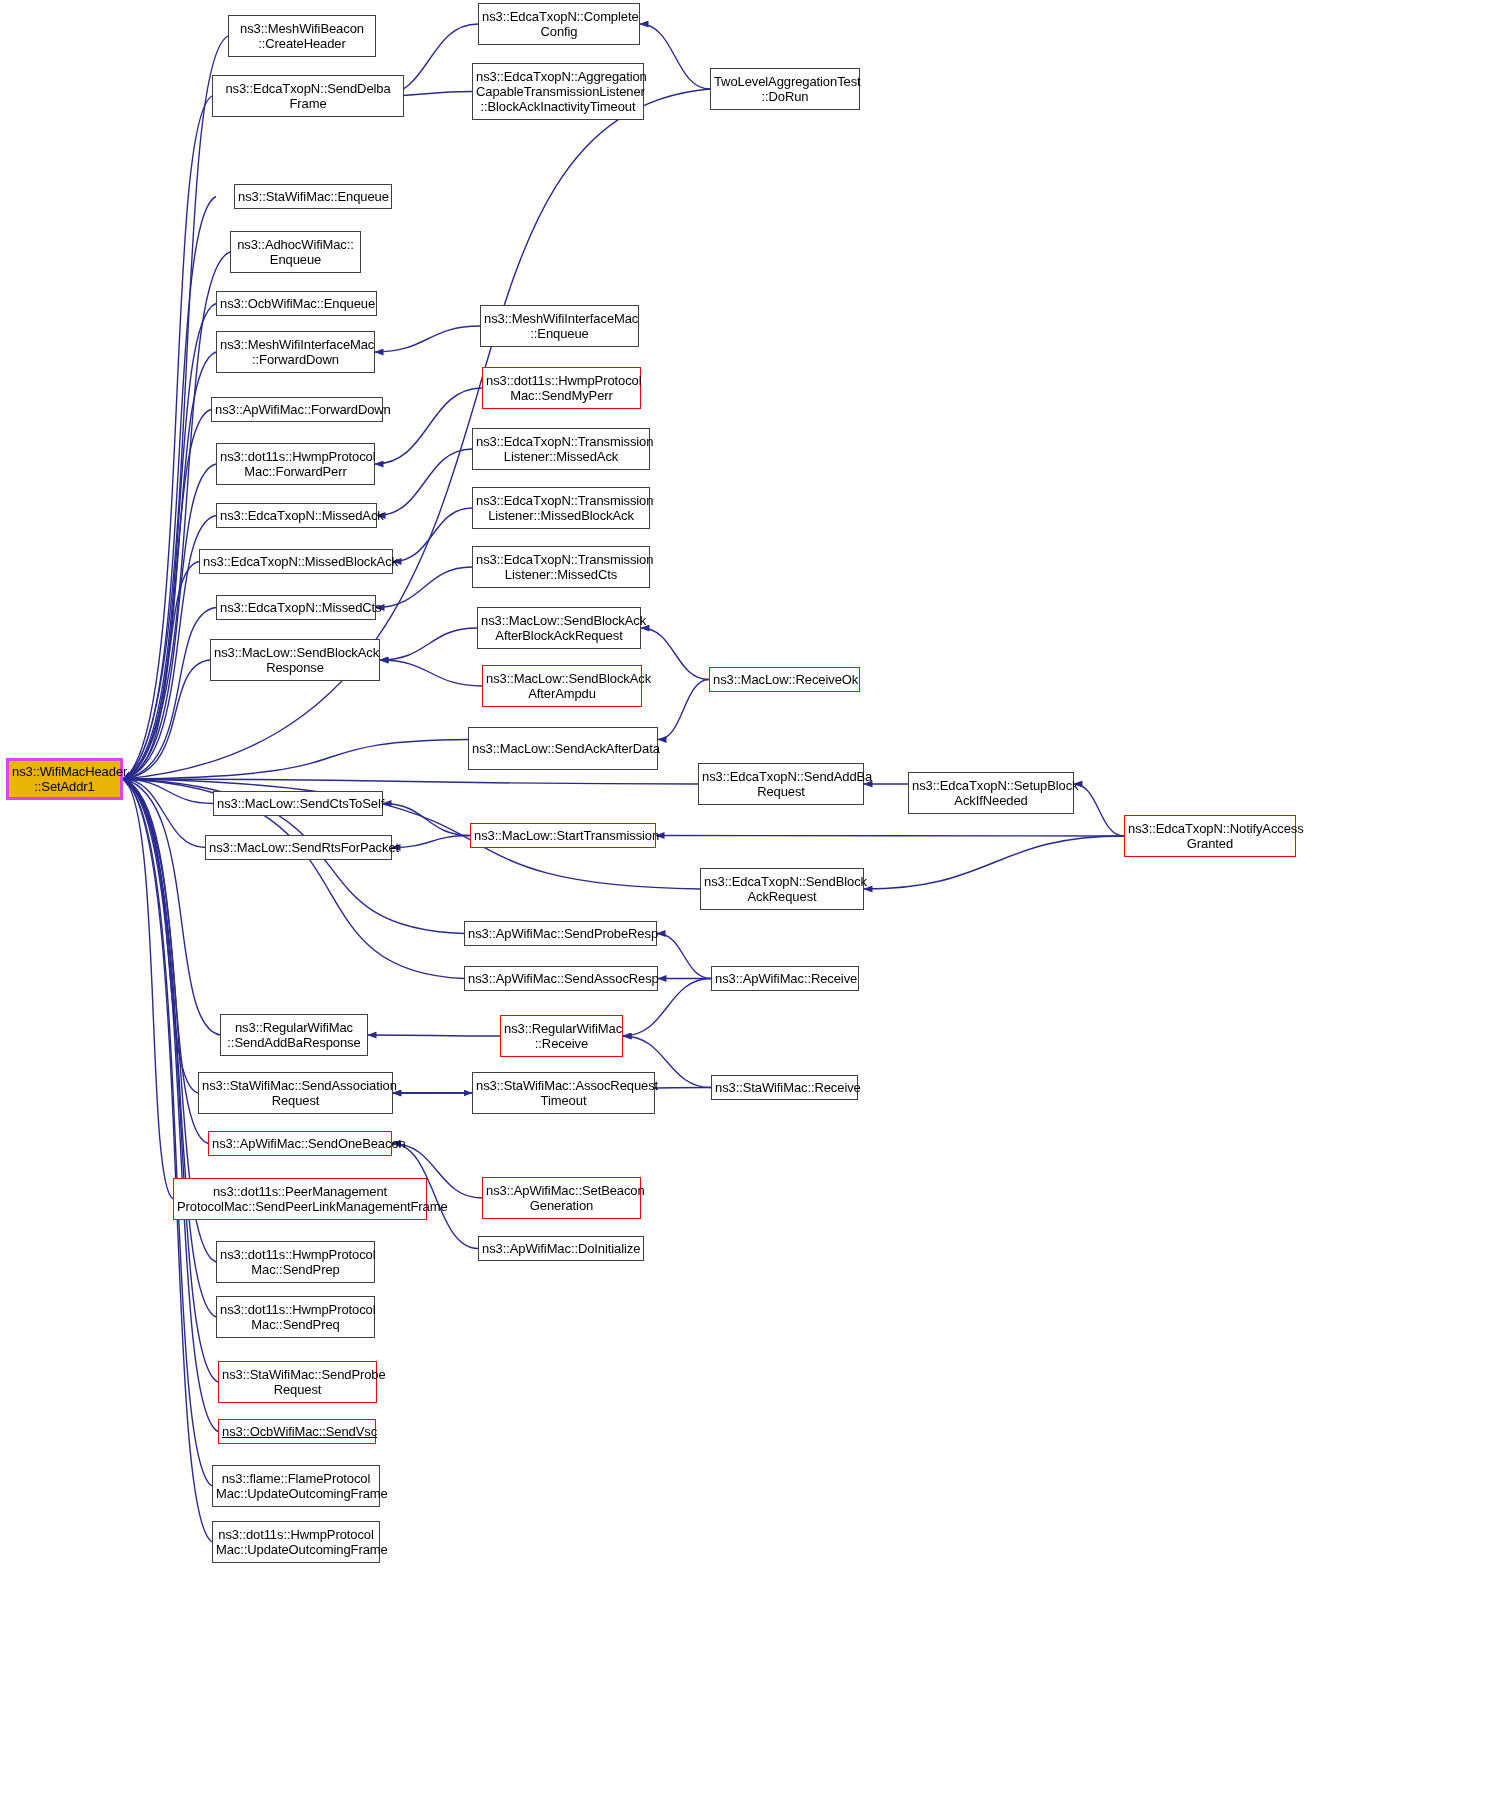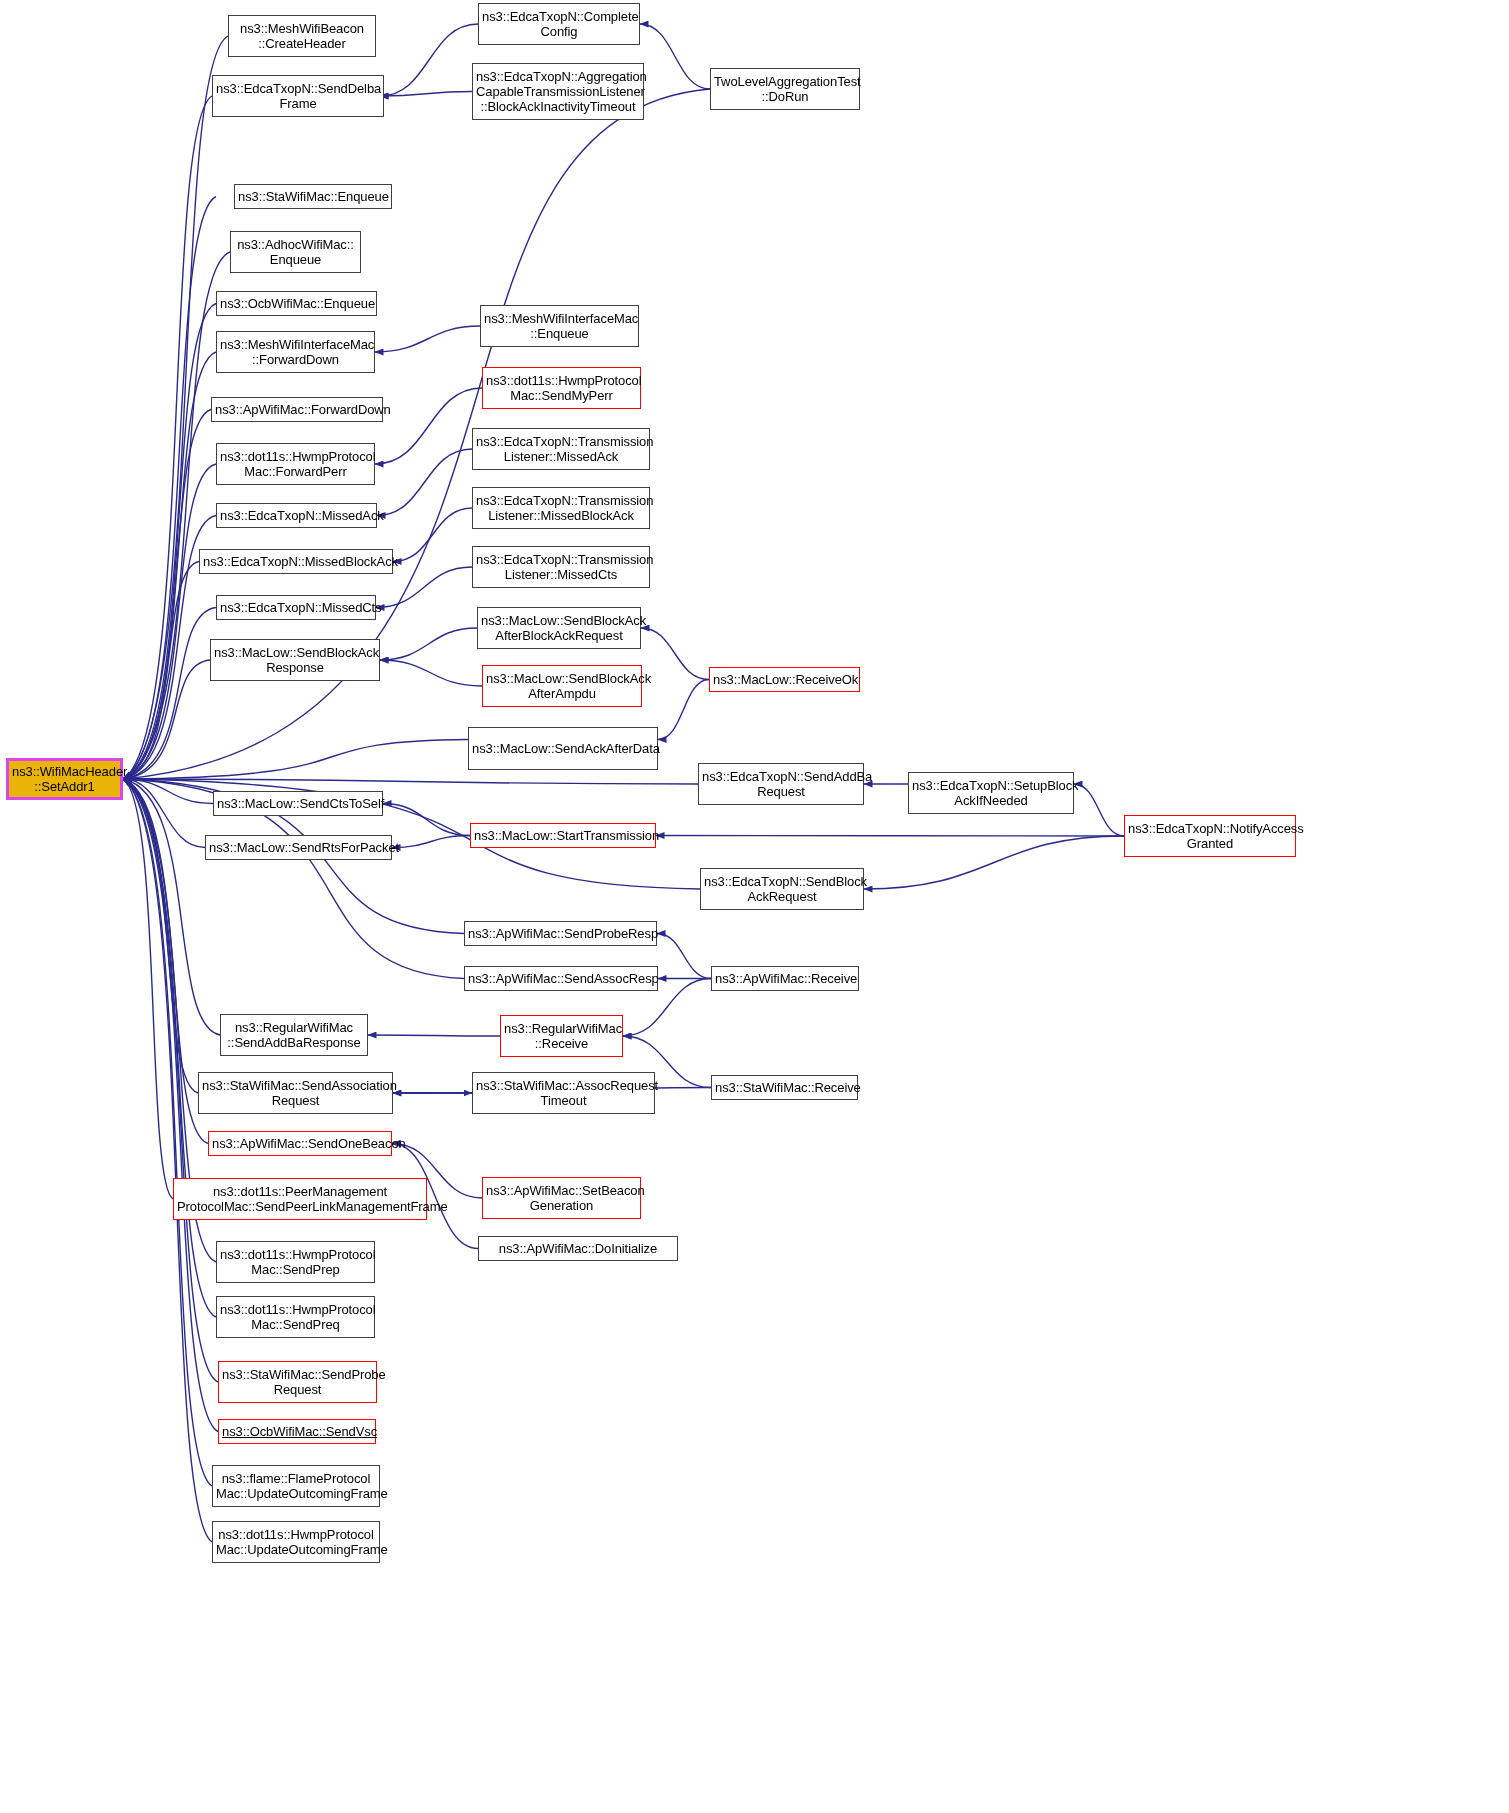--- a/index.html
+++ b/index.html
@@ -124,21 +124,21 @@
   </svg>
   <div id="nodes">
       <div class="node center" style="left: 6px; top: 758px; width: 117px; height: 42px;">
         <span class="node-label">ns3::WifiMacHeader
 ::SetAddr1</span>
       </div>
       <div class="node" style="left: 228px; top: 15px; width: 148px; height: 42px;">
         <span class="node-label">ns3::MeshWifiBeacon
 ::CreateHeader</span>
       </div>
-      <div class="node" style="left: 212px; top: 75px; width: 172px; height: 42px;">
+      <div class="node" style="left: 212px; top: 75px; width: 192px; height: 42px;">
         <span class="node-label">ns3::EdcaTxopN::SendDelba
 Frame</span>
       </div>
       <div class="node" style="left: 478px; top: 3px; width: 162px; height: 42px;">
         <span class="node-label">ns3::EdcaTxopN::Complete
 Config</span>
       </div>
       <div class="node" style="left: 472px; top: 63px; width: 172px; height: 57px;">
         <span class="node-label">ns3::EdcaTxopN::Aggregation
 CapableTransmissionListener
@@ -277,21 +277,21 @@
 ProtocolMac::SendPeerLinkManagementFrame</span>
       </div>
       <div class="node red" style="left: 482px; top: 1177px; width: 159px; height: 42px;">
         <span class="node-label">ns3::ApWifiMac::SetBeacon
 Generation</span>
       </div>
       <div class="node" style="left: 216px; top: 1241px; width: 159px; height: 42px;">
         <span class="node-label">ns3::dot11s::HwmpProtocol
 Mac::SendPrep</span>
       </div>
-      <div class="node" style="left: 478px; top: 1236px; width: 200px; height: 25px;">
+      <div class="node" style="left: 478px; top: 1236px; width: 166px; height: 25px;">
         <span class="node-label">ns3::ApWifiMac::DoInitialize</span>
       </div>
       <div class="node" style="left: 216px; top: 1296px; width: 159px; height: 42px;">
         <span class="node-label">ns3::dot11s::HwmpProtocol
 Mac::SendPreq</span>
       </div>
       <div class="node red" style="left: 218px; top: 1361px; width: 159px; height: 42px;">
         <span class="node-label">ns3::StaWifiMac::SendProbe
 Request</span>
       </div>

